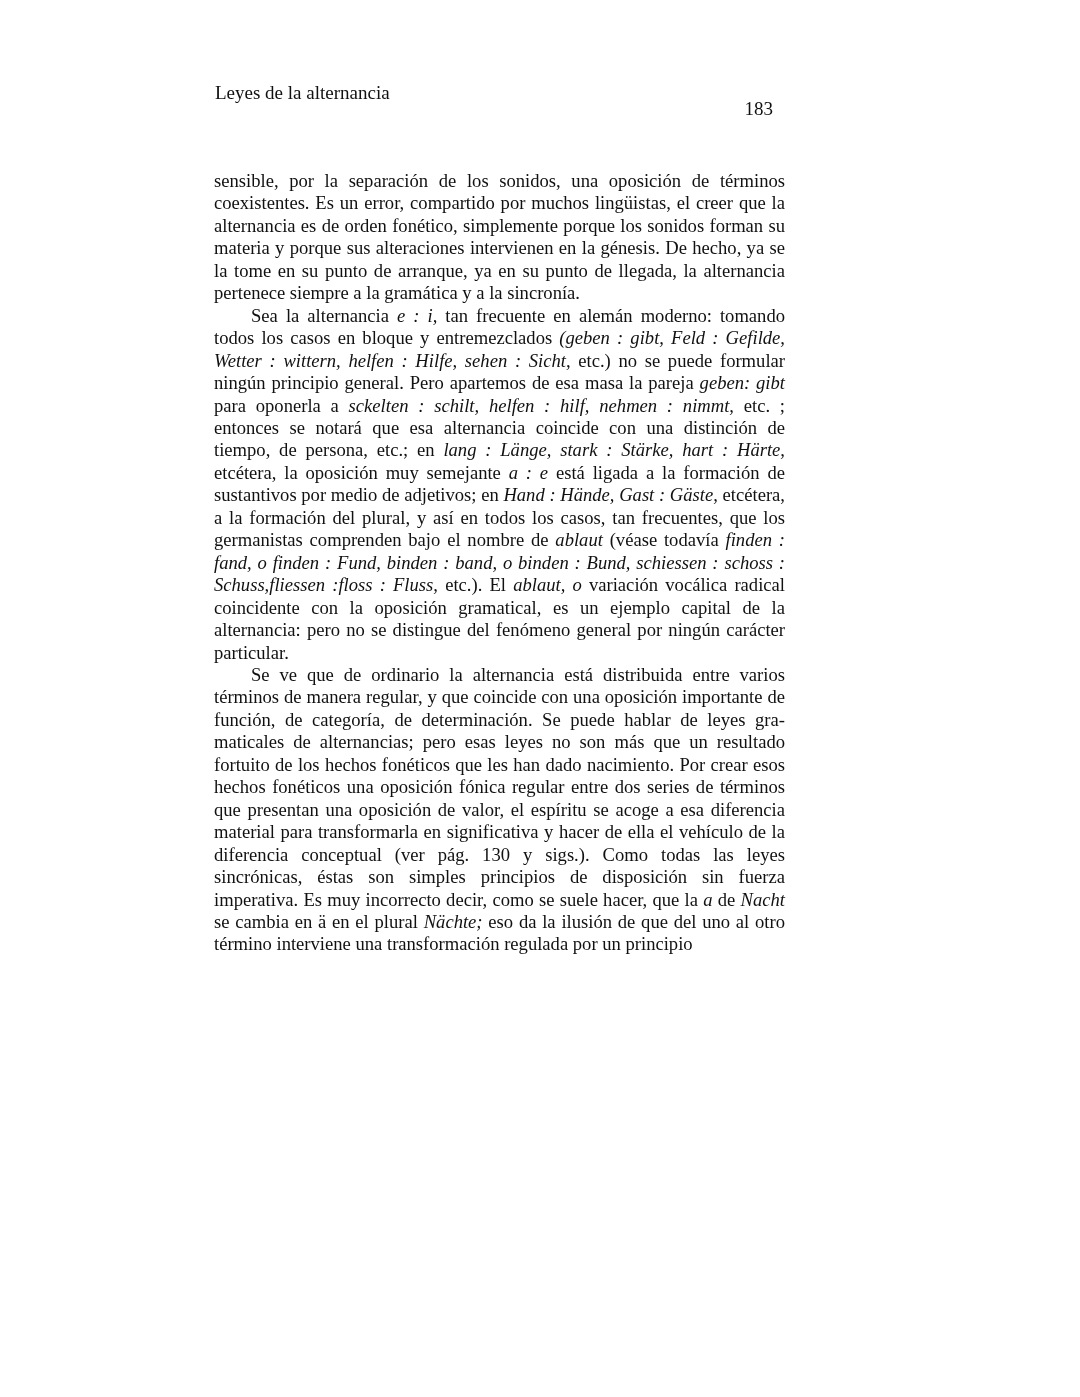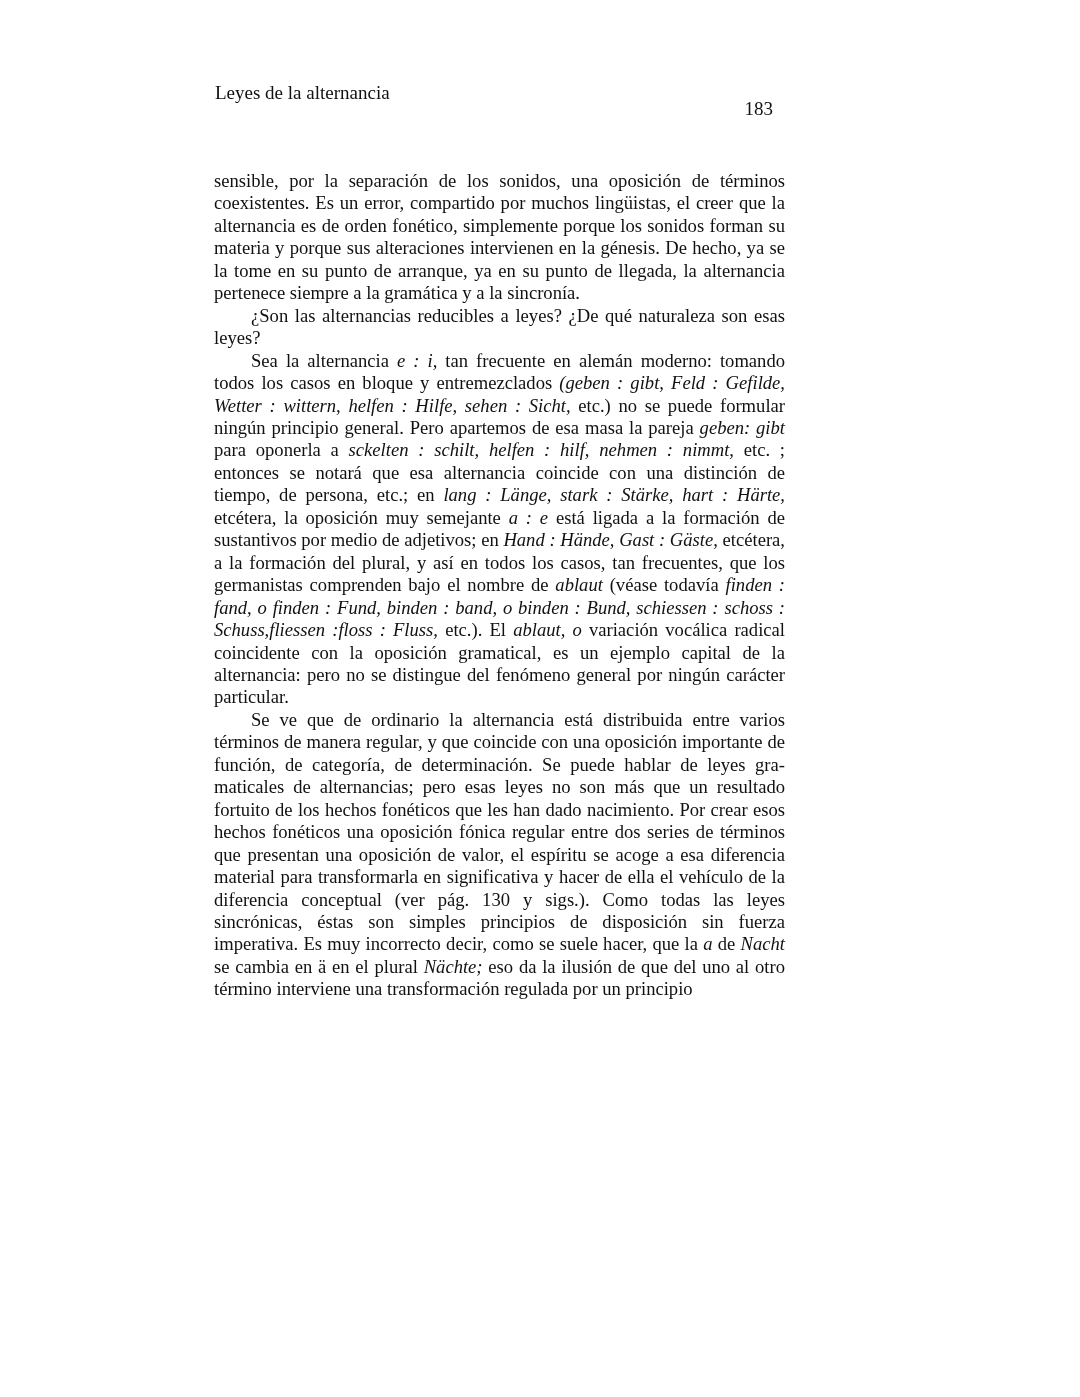--- a/index.html
+++ b/index.html
@@ -20,17 +20,16 @@
 <body>
 
 <div class="page">
   <div class="running-head">
     <span class="running-title">Leyes de la alternancia</span>
     <span class="page-number">183</span>
   </div>
 
   <div class="body">
     <p class="para"><span>sensible, por la separación de los sonidos, una oposición de términos coexistentes. Es un error, compartido por muchos lingüistas, el creer que la alternancia es de orden fonético, simplemente porque los sonidos for­man su materia y porque sus alteraciones intervienen en la génesis. De hecho, ya se la tome en su punto de arranque, ya en su punto de llegada, la alternancia pertenece siempre a la gramática y a la sincronía.</span></p>
-    <p class="para indent"><span>¿Son las alternancias reducibles a leyes? ¿De qué naturaleza son esas leyes?</span></p>
     <p class="para indent"><span>Sea la alternancia </span><i>e : i,</i><span> tan frecuente en alemán moderno: tomando todos los casos en bloque y entremezclados </span><i>(geben : gibt, Feld : Gefilde, Wetter : wittern, helfen : Hilfe, sehen : Sicht,</i><span> etc.) no se puede formular ningún principio general. Pero apartemos de esa masa la pareja </span><i>geben: gibt</i><span> para oponerla a </span><i>sckelten : schilt, helfen : hilf, nehmen : nimmt,</i><span> etc. ; entonces se notará que esa alternancia coincide con una distinción de tiempo, de persona, etc.; en </span><i>lang : Länge, stark : Stärke, hart : Härte,</i><span> etcétera, la oposición muy semejante </span><i>a : e</i><span> está ligada a la formación de sustantivos por medio de adjetivos; en </span><i>Hand : Hände, Gast : Gäste,</i><span> etcé­tera, a la formación del plural, y así en todos los casos, tan frecuentes, que los germanistas comprenden bajo el nombre de </span><i>ablaut</i><span> (véase todavía </span><i>fin­den : fand, o finden : Fund, binden : band, o binden : Bund, schiessen : schoss : Schuss,fliessen :floss : Fluss,</i><span> etc.). El </span><i>ablaut, o</i><span> variación vocá­lica radical coincidente con la oposición gramatical, es un ejemplo capital de la alternancia: pero no se distingue del fenómeno general por ningún carácter particular.</span></p>
     <p class="para indent"><span>Se ve que de ordinario la alternancia está distribuida entre varios términos de manera regular, y que coincide con una oposición importante de función, de categoría, de determinación. Se puede hablar de leyes gra­maticales de alternancias; pero esas leyes no son más que un resultado fortuito de los hechos fonéticos que les han dado nacimiento. Por crear esos hechos fonéticos una oposición fónica regular entre dos series de tér­minos que presentan una oposición de valor, el espíritu se acoge a esa diferencia material para transformarla en significativa y hacer de ella el vehículo de la diferencia conceptual (ver pág. 130 y sigs.). Como todas las leyes sincrónicas, éstas son simples principios de disposición sin fuerza imperativa. Es muy incorrecto decir, como se suele hacer, que la </span><i>a</i><span> de </span><i>Nacht</i><span> se cambia en ä en el plural </span><i>Nächte;</i><span> eso da la ilusión de que del uno al otro término interviene una transformación regulada por un principio</span></p>
   </div>
 </div>
 
 </body></html>

